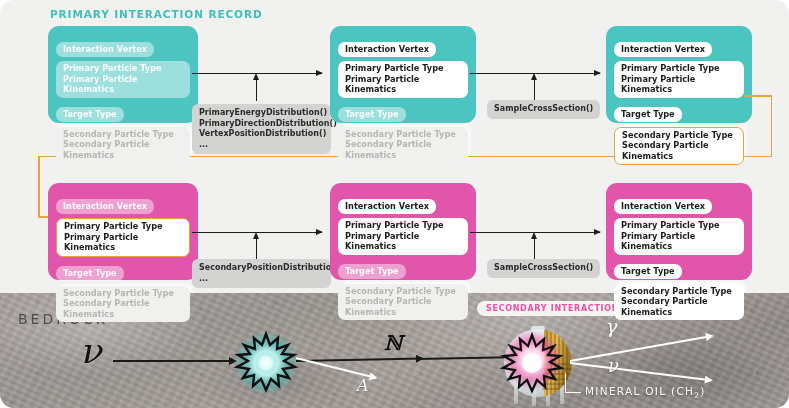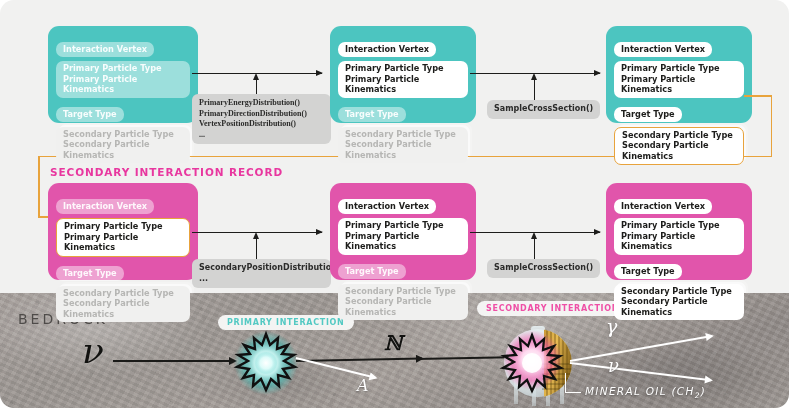--- a/index.html
+++ b/index.html
@@ -90,45 +90,46 @@
   .wh-arrow{position:absolute;height:1.5px;background:#ffffff;transform-origin:left center;}
   .wh-arrow:after{content:"";position:absolute;right:-2px;top:-3.2px;
      border-left:8px solid #ffffff;border-top:4px solid transparent;border-bottom:4px solid transparent;}
 
   .sym{position:absolute;font-family:"DejaVu Serif","Liberation Serif",serif;font-style:italic;}
   .sym.dark{color:#121210;text-shadow:0 1px 2px rgba(255,255,255,.25);}
   .sym.light{color:#ffffff;text-shadow:0 1px 2px rgba(0,0,0,.35);}
 
   .burst{position:absolute;}
   .oil-label{position:absolute;color:#ffffff;font-size:10.5px;letter-spacing:1.3px;font-weight:normal;
-             text-shadow:0 1px 2px rgba(0,0,0,.4);font-style:italic;}
+             text-shadow:0 1px 2px rgba(0,0,0,.4);}
   .leader{position:absolute;background:#ffffff;}
 </style>
 </head>
 <body>
 
 <div id="stage">
 
   <div class="panel"></div>
 
+  <div class="sect-title primary">PRIMARY INTERACTION RECORD</div>
 
   <div class="card teal" style="left:48px;top:26px;width:150px;height:97px;">
     <div class="chip ghost">Interaction Vertex</div>
     <div class="chip ghost full"><span>Primary Particle Type</span><br><span>Primary Particle Kinematics</span></div>
     <div class="chip ghost">Target Type</div>
     <div class="stack ghosty">
       <div class="sh"></div>
       <div class="sh2"></div>
       <div class="chip full"><span>Secondary Particle Type</span><br><span>Secondary Particle Kinematics</span></div>
     </div>
   </div>
 
   <div class="harrow" style="left:192px;top:73px;width:130px;"></div>
   <div class="varrow" style="left:256px;top:79px;height:22px;"></div>
-  <div class="fnbox" style="left:192px;top:94px;width:125px;font-family:Liberation Serif, serif;">PrimaryEnergyDistribution()
+  <div class="fnbox" style="left:192px;top:104px;width:125px;">PrimaryEnergyDistribution()
 PrimaryDirectionDistribution()
 VertexPositionDistribution()
 ...</div>
 
   <div class="card teal" style="left:330px;top:26px;width:146px;height:97px;">
     <div class="chip">Interaction Vertex</div>
     <div class="chip full"><span>Primary Particle Type</span><br><span>Primary Particle Kinematics</span></div>
     <div class="chip ghost">Target Type</div>
     <div class="stack ghosty">
       <div class="sh"></div>
@@ -152,21 +153,20 @@
     </div>
   </div>
 
   <div class="oline" style="left:744px;top:95px;width:28px;height:1.5px;"></div>
   <div class="oline" style="left:770.5px;top:95px;width:1.5px;height:62px;"></div>
   <div class="oline" style="left:38px;top:155.5px;width:733px;height:1.5px;"></div>
   <div class="oline" style="left:38px;top:155.5px;width:1.5px;height:62px;"></div>
   <div class="oline" style="left:38px;top:216px;width:14px;height:1.5px;"></div>
   <div class="oarrow" style="left:51px;top:213.2px;"></div>
 
-  <div class="sect-title secondary">SECONDARY INTERACTION RECORD</div>
 
   <div class="card magenta" style="left:48px;top:183px;width:150px;height:97px;">
     <div class="chip ghost">Interaction Vertex</div>
     <div class="chip full hl"><span>Primary Particle Type</span><br><span>Primary Particle Kinematics</span></div>
     <div class="chip ghost">Target Type</div>
     <div class="stack ghosty">
       <div class="sh"></div>
       <div class="sh2"></div>
       <div class="chip full"><span>Secondary Particle Type</span><br><span>Secondary Particle Kinematics</span></div>
     </div>
@@ -223,21 +223,20 @@
           <stop offset="0%" stop-color="#ffffff"></stop>
           <stop offset="55%" stop-color="#ddfbf9"></stop>
           <stop offset="100%" stop-color="#7fe0db" stop-opacity=".2"></stop>
         </radialGradient>
       </defs>
       <circle cx="34" cy="34" r="32" fill="url(#gTeal)"></circle>
       <path d="M34 5 L38 16 L46 9 L45 20 L56 16 L50 25 L62 26 L52 32 L63 38 L51 40 L57 49 L46 46 L47 57 L39 50 L34 61 L29 50 L21 57 L22 46 L11 49 L17 40 L5 38 L16 32 L6 26 L18 25 L12 16 L23 20 L22 9 L30 16 Z" fill="none" stroke="#101010" stroke-width="2.4" stroke-linejoin="miter"></path>
       <circle cx="34" cy="34" r="11" fill="url(#gCore)"></circle>
     </svg>
 
-    <div class="ibadge t" style="left:218px;top:22px;">PRIMARY INTERACTION</div>
 
     <div class="bk-arrow" style="left:296px;top:67px;width:126px;transform:rotate(-1.1deg);"></div>
     <div class="sym dark" style="left:384px;top:38px;font-size:20px;font-weight:bold;">ℕ</div>
 
     <div class="wh-arrow" style="left:296px;top:64px;width:82px;transform:rotate(14deg);"></div>
     <div class="sym light" style="left:357px;top:83px;font-size:16px;">A</div>
 
     <div class="bk-arrow" style="left:416px;top:65px;width:95px;transform:rotate(-1deg);"></div>
 
     <svg class="burst" style="left:484px;top:23px;" width="108" height="92" viewBox="0 0 108 92">

